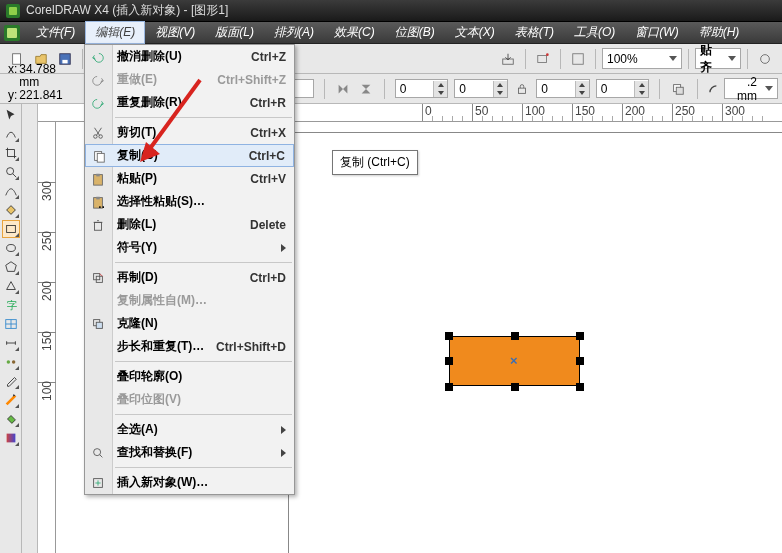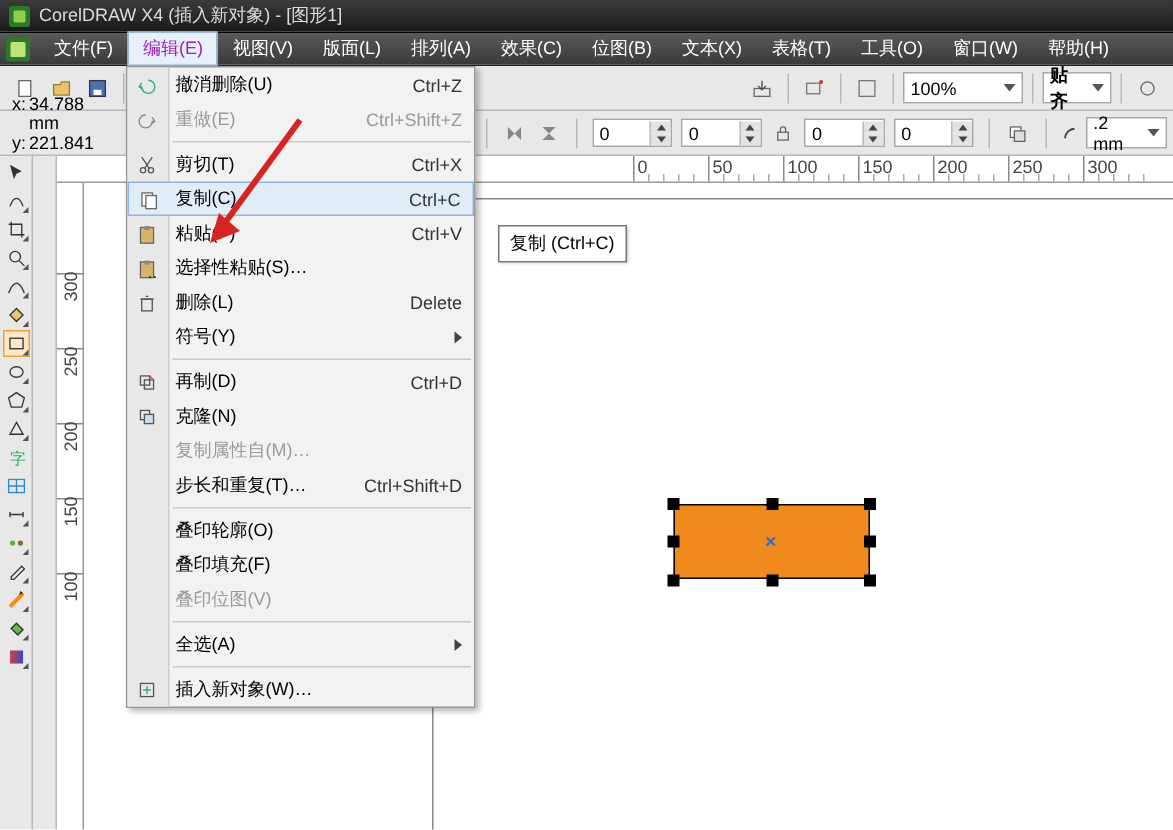--- a/index.html
+++ b/index.html
@@ -1,25 +1,25 @@
 <!DOCTYPE html>
 <html><head>
 <meta charset="utf-8">
 <style>
 * { margin:0; padding:0; box-sizing:border-box; font-family:"Microsoft YaHei",SimSun,Arial,sans-serif; font-size:12px; }
 body { background:#fff; width:782px; height:553px; overflow:hidden; position:relative; }
 .titlebar { height:22px; background:linear-gradient(#3b3b3b,#1a1a1a); color:#fff; display:flex; align-items:center; padding:0 6px; border-bottom:1px solid #000; }
 .titlebar .app-icon { width:14px; height:14px; background:#2a7a2a; border-radius:2px; margin-right:6px; position:relative; }
 .titlebar .app-icon::after { content:""; position:absolute; inset:3px; background:#8fcf4a; border-radius:1px; }
 .titlebar span { color:#ddd; }
-.menubar { height:22px; background:linear-gradient(#5a5a5a,#3a3a3a); display:flex; align-items:center; padding:0 2px; border-bottom:1px solid #222; }
+.menubar { height:22px; background:linear-gradient(#5a5a5a,#3a3a3a); display:flex; align-items:center; padding:0 2px; border-bottom:1px solid #222;font-style:italic; }
 .menubar .logo { width:16px; height:16px; background:#2a7a2a; border-radius:2px; margin:0 6px 0 2px; position:relative; }
 .menubar .logo::after { content:""; position:absolute; inset:3px; background:#bde37a; border-radius:1px; }
 .menu-item { color:#fff; padding:3px 10px; cursor:default; }
-.menu-item.open { background:#e8f0fb; color:#a21caf; border:1px solid #9ab7e0; padding:2px 9px; }
+.menu-item.open { background:#e8f0fb; color:#404040; border:1px solid #9ab7e0; padding:2px 9px; }
 .toolbar { height:30px; background:#e8e8e8; border-bottom:1px solid #b8b8b8; display:flex; align-items:center; padding:0 6px; gap:2px; }
 .t-btn { width:22px; height:22px; display:flex; align-items:center; justify-content:center; border:1px solid transparent; border-radius:2px; }
 .t-sep { width:1px; height:20px; background:#b8b8b8; margin:0 4px; }
 .t-combo { height:21px; border:1px solid #a7a7a7; background:#fff; display:flex; align-items:center; padding:0 4px; gap:4px; }
 .t-combo .dd { border-left:4px solid transparent; border-right:4px solid transparent; border-top:5px solid #555; }
 .secondbar { height:30px; background:#e8e8e8; border-bottom:1px solid #b8b8b8; display:flex; align-items:center; padding:0 4px; gap:6px; }
 .coord-box { display:flex; flex-direction:column; font-size:11px; line-height:13px; padding:1px 4px; }
 .coord-box .row { display:flex; gap:2px; }
 .num-input { width:60px; height:19px; border:1px solid #a7a7a7; background:#fff; padding:0 4px; display:flex; align-items:center; }
 .spin { width:72px; height:19px; border:1px solid #a7a7a7; background:#fff; display:flex; align-items:center; }
@@ -39,21 +39,21 @@
 .hruler .tick { position:absolute; top:0; border-left:1px solid #888; height:18px; padding-left:2px; }
 .hruler .minor { position:absolute; bottom:0; border-left:1px solid #aaa; height:5px; }
 .vruler { position:absolute; left:0; top:18px; bottom:0; width:18px; background:#fff; border-right:1px solid #999; font-size:9px; color:#444; }
 .vruler .tick { position:absolute; left:0; border-top:1px solid #888; width:18px; }
 .vruler .tick span { position:absolute; transform:rotate(-90deg); transform-origin:0 0; left:2px; top:18px; }
 .canvas { position:absolute; left:18px; top:18px; right:0; bottom:0; background:#fff; }
 .page-shadow { position:absolute; left:232px; top:10px; width:510px; height:470px; background:#fff; border:1px solid #888; box-shadow:3px 3px 0 #bbb; }
 .shape { position:absolute; left:393px; top:214px; width:131px; height:50px; background:#f08a1d; border:1px solid #000; }
 .handle { position:absolute; width:8px; height:8px; background:#000; }
 .center-x { position:absolute; color:#3b6fb5; font-weight:bold; font-size:13px; }
-.dropdown { position:absolute; left:84px; top:44px; width:233px; background:#f2f2f2; border:1px solid #979797; box-shadow:2px 2px 4px rgba(0,0,0,.3); z-index:20; }
+.dropdown { position:absolute; left:84px; top:44px; width:211px; background:#f2f2f2; border:1px solid #979797; box-shadow:2px 2px 4px rgba(0,0,0,.3); z-index:20;font-weight:bold; }
 .dd-strip { position:absolute; left:0; top:0; bottom:0; width:28px; background:#e8e8e8; border-right:1px solid #ccc; }
 .dd-item { position:relative; height:23px; display:flex; align-items:center; padding-left:32px; padding-right:8px; cursor:default; }
 .dd-item.hover { background:#e1ecf9; border:1px solid #8fb3e2; padding-left:31px; height:23px; }
 .dd-item.disabled { color:#9a9a9a; }
 .dd-item .ico { position:absolute; left:5px; width:16px; height:16px; display:flex; align-items:center; justify-content:center; }
 .dd-item .shortcut { margin-left:auto; color:#333; }
 .dd-item.disabled .shortcut { color:#9a9a9a; }
 .dd-item .sub { margin-left:auto; border-left:5px solid #444; border-top:4px solid transparent; border-bottom:4px solid transparent; }
 .dd-sep { height:1px; background:#c8c8c8; margin:3px 2px 3px 30px; }
 .tooltip { position:absolute; left:332px; top:150px; background:#fff; border:1px solid #767676; padding:3px 7px; font-size:12px; box-shadow:1px 1px 2px rgba(0,0,0,.2); z-index:25; }
@@ -213,21 +213,21 @@
   <div class="t-btn">
       <svg class="ic" viewBox="0 0 16 16">
         <rect x="3" y="3" width="8" height="8" fill="#fff" stroke="#666"></rect>
         <rect x="6" y="6" width="8" height="8" fill="#ddd" stroke="#666"></rect>
       </svg>
     </div>
   <div class="t-sep"></div>
   <svg class="ic" viewBox="0 0 16 16">
       <path d="M3 13c0-5 5-10 10-10" fill="none" stroke="#444" stroke-width="2"></path>
     </svg>
-  <div class="t-combo" style="width:70px;">
+  <div class="t-combo" style="width:70px;text-align:right;">
     <span>.2 mm</span>
       <div style="flex:1"></div>
       <div class="dd"></div>
   </div>
 </div>
 
 <div class="workspace">
   <div class="toolbox">
     <div class="tool">
         <svg class="ic" viewBox="0 0 16 16">
@@ -434,20 +434,30 @@
       <div class="dd-item disabled">
         <span class="ico">
           <svg class="ic" viewBox="0 0 16 16">
             <path d="M7 4a5 5 0 1 0 5 5h2" fill="none" stroke="#888"></path>
             <path d="M12 6l2 3-3 2" fill="none" stroke="#888"></path>
           </svg>
         </span>
         <span>重做(E)</span>
         <span class="shortcut">Ctrl+Shift+Z</span>
       </div>
+      <div class="dd-item">
+        <span class="ico">
+          <svg class="ic" viewBox="0 0 16 16">
+            <path d="M7 4a5 5 0 1 0 5 5h2" fill="none" stroke="#3a7"></path>
+            <path d="M12 6l2 3-3 2" fill="none" stroke="#3a7"></path>
+          </svg>
+        </span>
+        <span>重复删除(R)</span>
+        <span class="shortcut">Ctrl+R</span>
+      </div>
       <div class="dd-sep"></div>
       <div class="dd-item">
         <span class="ico">
           <svg class="ic" viewBox="0 0 16 16">
             <circle cx="5" cy="12" r="2" fill="none" stroke="#555"></circle>
             <circle cx="11" cy="12" r="2" fill="none" stroke="#555"></circle>
             <path d="M6 11L12 2M10 11L4 2" stroke="#555"></path>
           </svg>
         </span>
         <span>剪切(T)</span>
@@ -502,49 +512,56 @@
         <span class="ico">
           <svg class="ic" viewBox="0 0 16 16">
             <rect x="3" y="3" width="7" height="7" fill="none" stroke="#555"></rect>
             <rect x="6" y="6" width="7" height="7" fill="none" stroke="#555"></rect>
             <path d="M10 3l3 3" stroke="#c44"></path>
           </svg>
         </span>
         <span>再制(D)</span>
         <span class="shortcut">Ctrl+D</span>
       </div>
+      <div class="dd-item disabled">
+        <span>复制属性自(M)…</span>
+      </div>
       <div class="dd-item">
         <span class="ico">
           <svg class="ic" viewBox="0 0 16 16">
             <rect x="3" y="3" width="7" height="7" fill="none" stroke="#555"></rect>
             <rect x="6" y="6" width="7" height="7" fill="#cde" stroke="#555"></rect>
           </svg>
         </span>
         <span>克隆(N)</span>
       </div>
-      <div class="dd-item disabled">
-        <span>复制属性自(M)…</span>
-      </div>
       <div class="dd-item">
         <span>步长和重复(T)…</span>
         <span class="shortcut">Ctrl+Shift+D</span>
       </div>
       <div class="dd-sep"></div>
       <div class="dd-item">
         <span>叠印轮廓(O)</span>
       </div>
-      <div class="dd-item">
-        <span>叠印填充(F)</span>
-      </div>
       <div class="dd-item disabled">
         <span>叠印位图(V)</span>
       </div>
       <div class="dd-sep"></div>
       <div class="dd-item">
         <span>全选(A)</span>
+        <span class="sub"></span>
+      </div>
+      <div class="dd-item">
+        <span class="ico">
+          <svg class="ic" viewBox="0 0 16 16">
+            <circle cx="7" cy="7" r="4" fill="none" stroke="#555"></circle>
+            <path d="M10 10l3 3" stroke="#555"></path>
+          </svg>
+        </span>
+        <span>查找和替换(F)</span>
         <span class="sub"></span>
       </div>
       <div class="dd-sep"></div>
       <div class="dd-item">
         <span class="ico">
           <svg class="ic" viewBox="0 0 16 16">
             <rect x="3" y="3" width="10" height="10" fill="none" stroke="#555"></rect>
             <path d="M8 5v6M5 8h6" stroke="#3a7"></path>
           </svg>
         </span>

